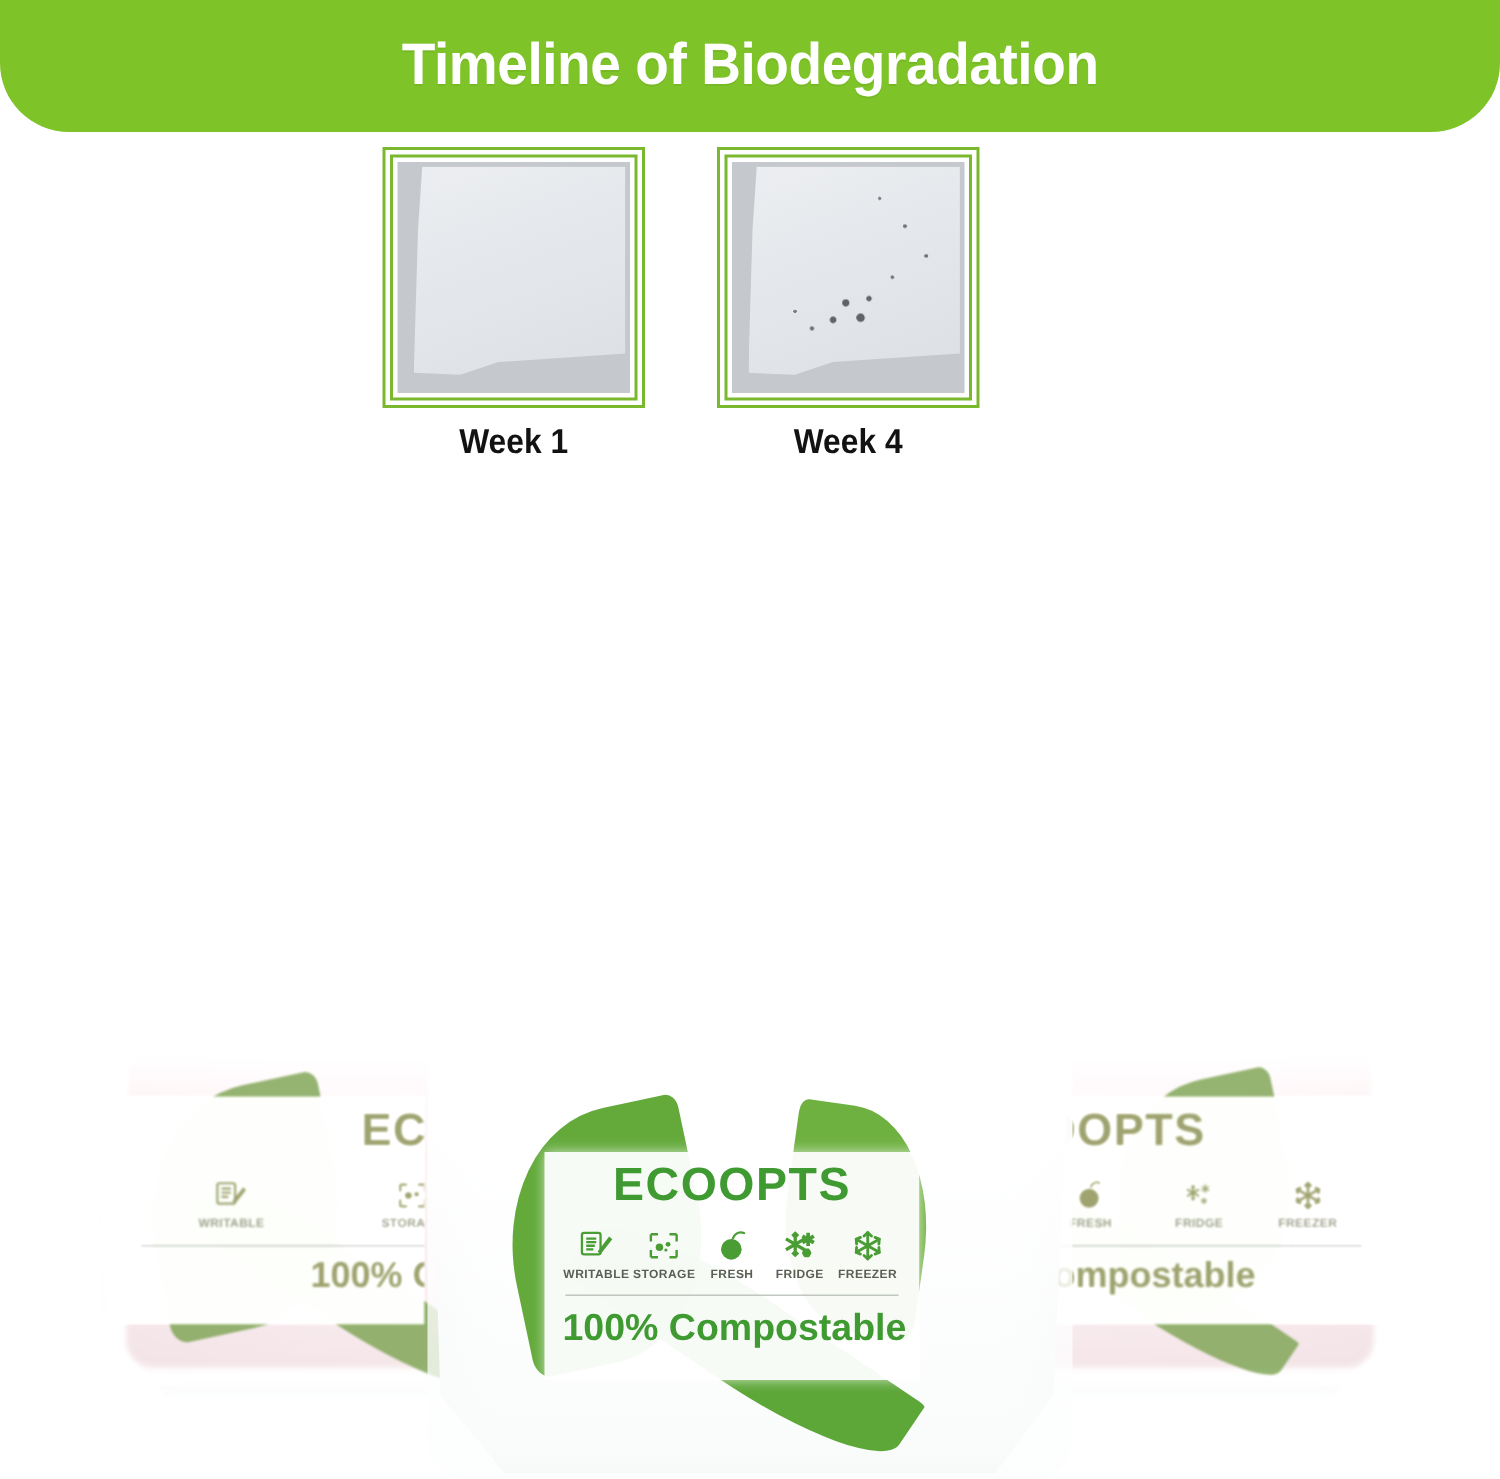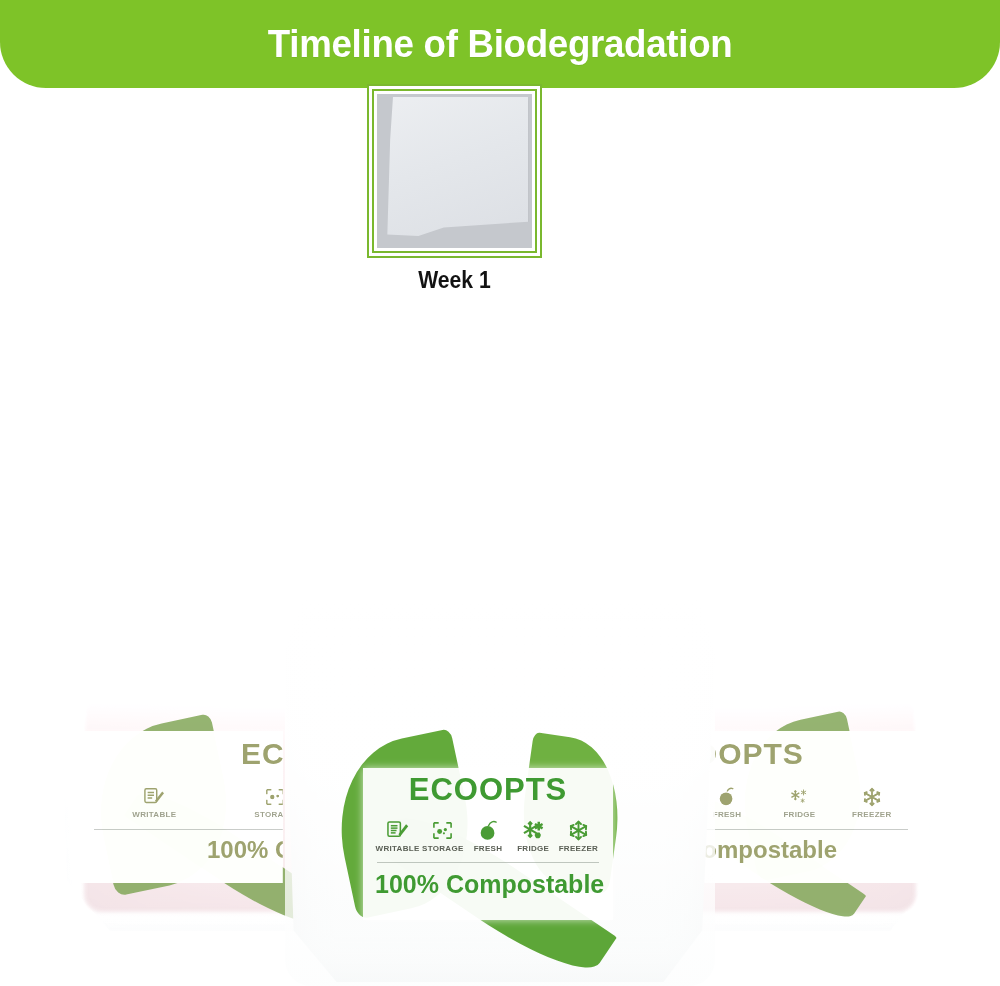--- a/index.html
+++ b/index.html
@@ -22,21 +22,21 @@
     color:#ffffff;
     font-family:"Liberation Sans", sans-serif;
     font-size:39px;font-weight:bold;
     letter-spacing:-0.3px;
     transform:scaleX(0.94);
     text-shadow:0 1px 0 rgba(0,0,0,.05);
     white-space:nowrap;
   }
   
   .timeline{
-    position:absolute;left:0;top:84px;width:908px;
+    position:absolute;left:0;top:98px;width:908px;
   }
   .tl-row{
     display:flex;justify-content:center;
     gap:48px;
   }
   .tl-row.row2{margin-top:24px;}
   .tl-cell{
     width:175px;
     display:flex;flex-direction:column;align-items:center;
   }
@@ -238,20 +238,32 @@
       <div class="tl-frame">
         <div class="tl-frame-inner">
           <div class="tl-photo">
             <div class="sheet"></div>
           </div>
         </div>
       </div>
       <div class="tl-caption">Week 1</div>
     </div>
 
+    <div class="tl-cell">
+      <div class="tl-frame">
+        <div class="tl-frame-inner">
+          <div class="tl-photo">
+            <div class="sheet">
+                <div class="speck s1"></div>
+              </div>
+          </div>
+        </div>
+      </div>
+      <div class="tl-caption">Week 4</div>
+    </div>
 
 
 
   </div>
 
   <div class="tl-row row2">
 
 
 
 

